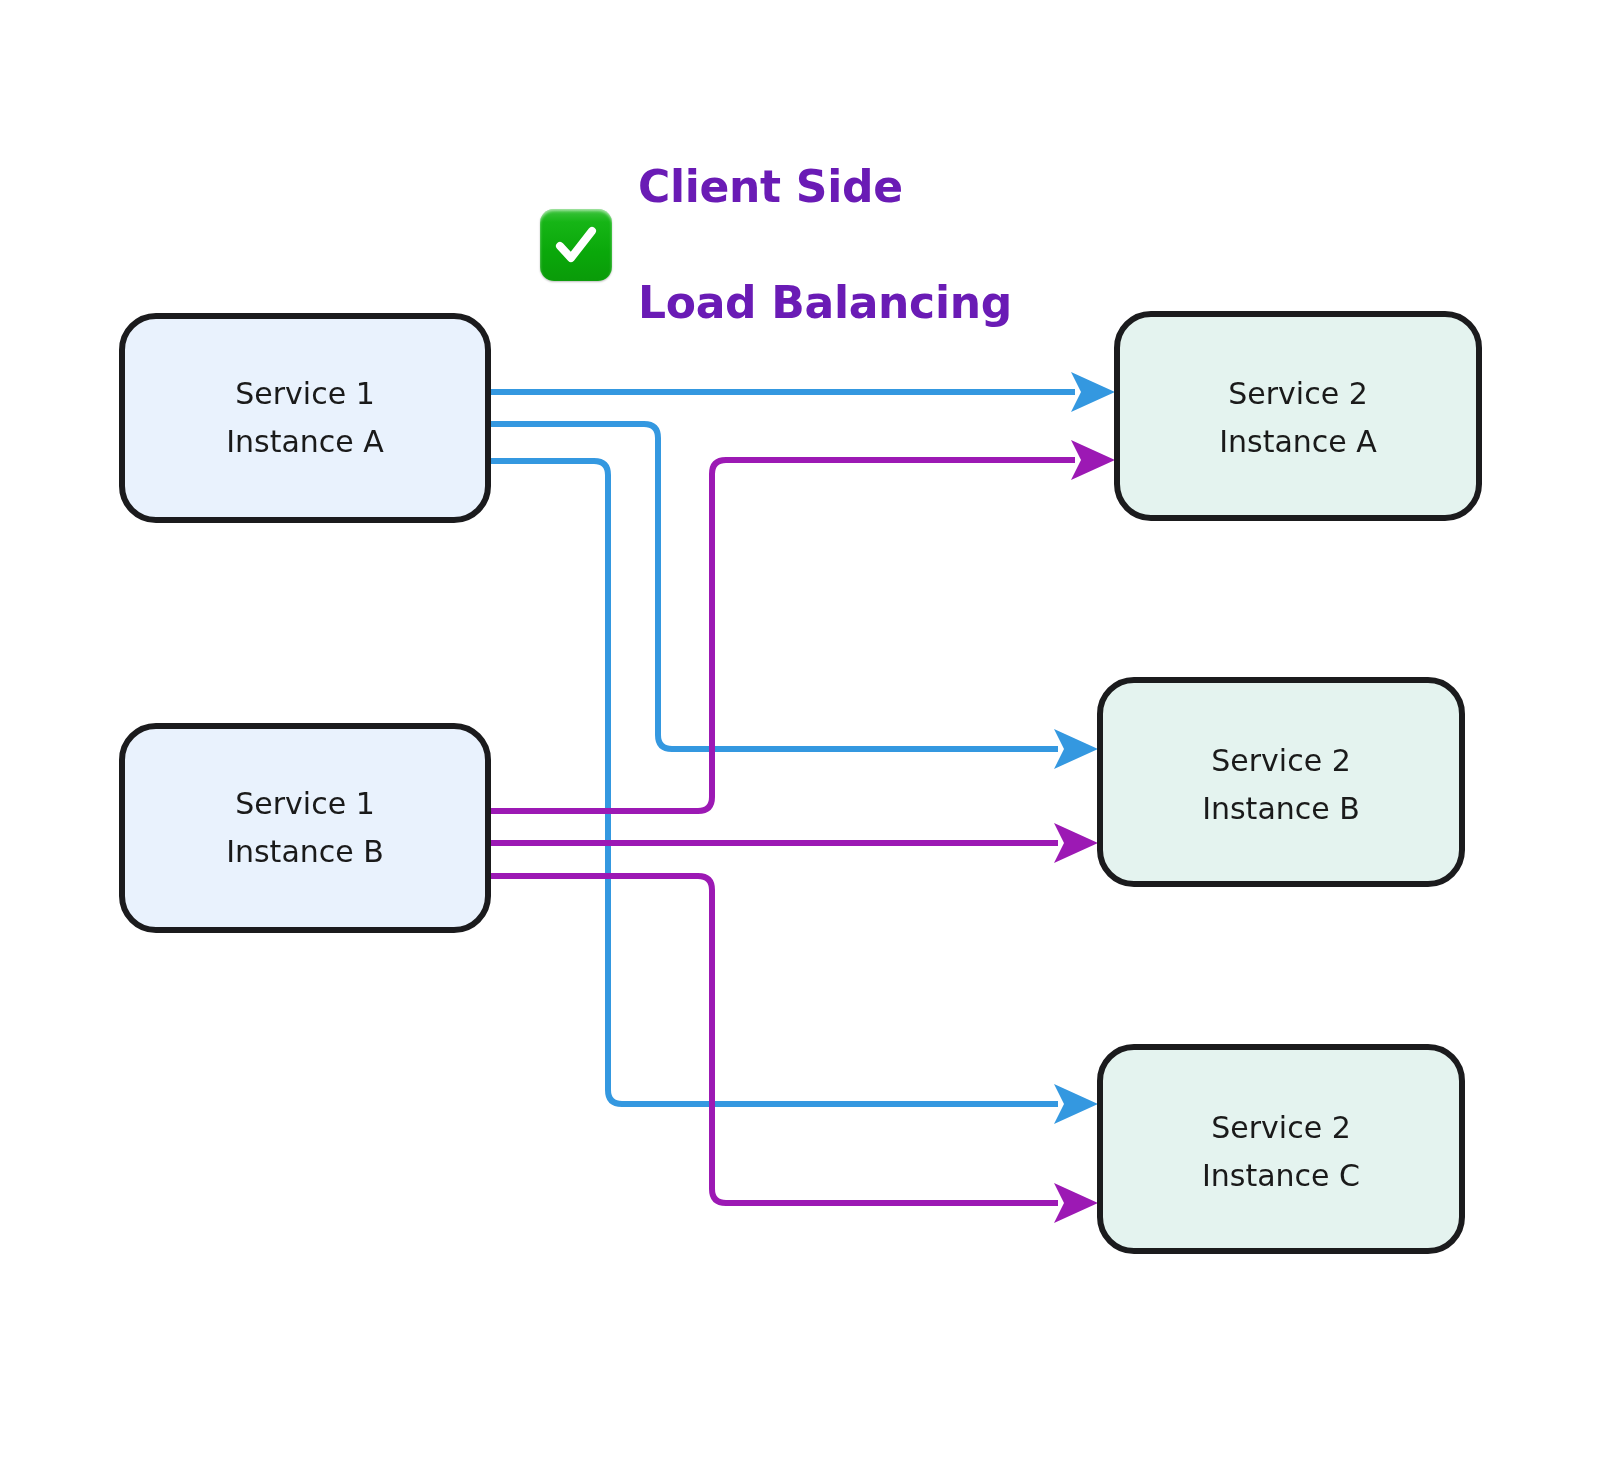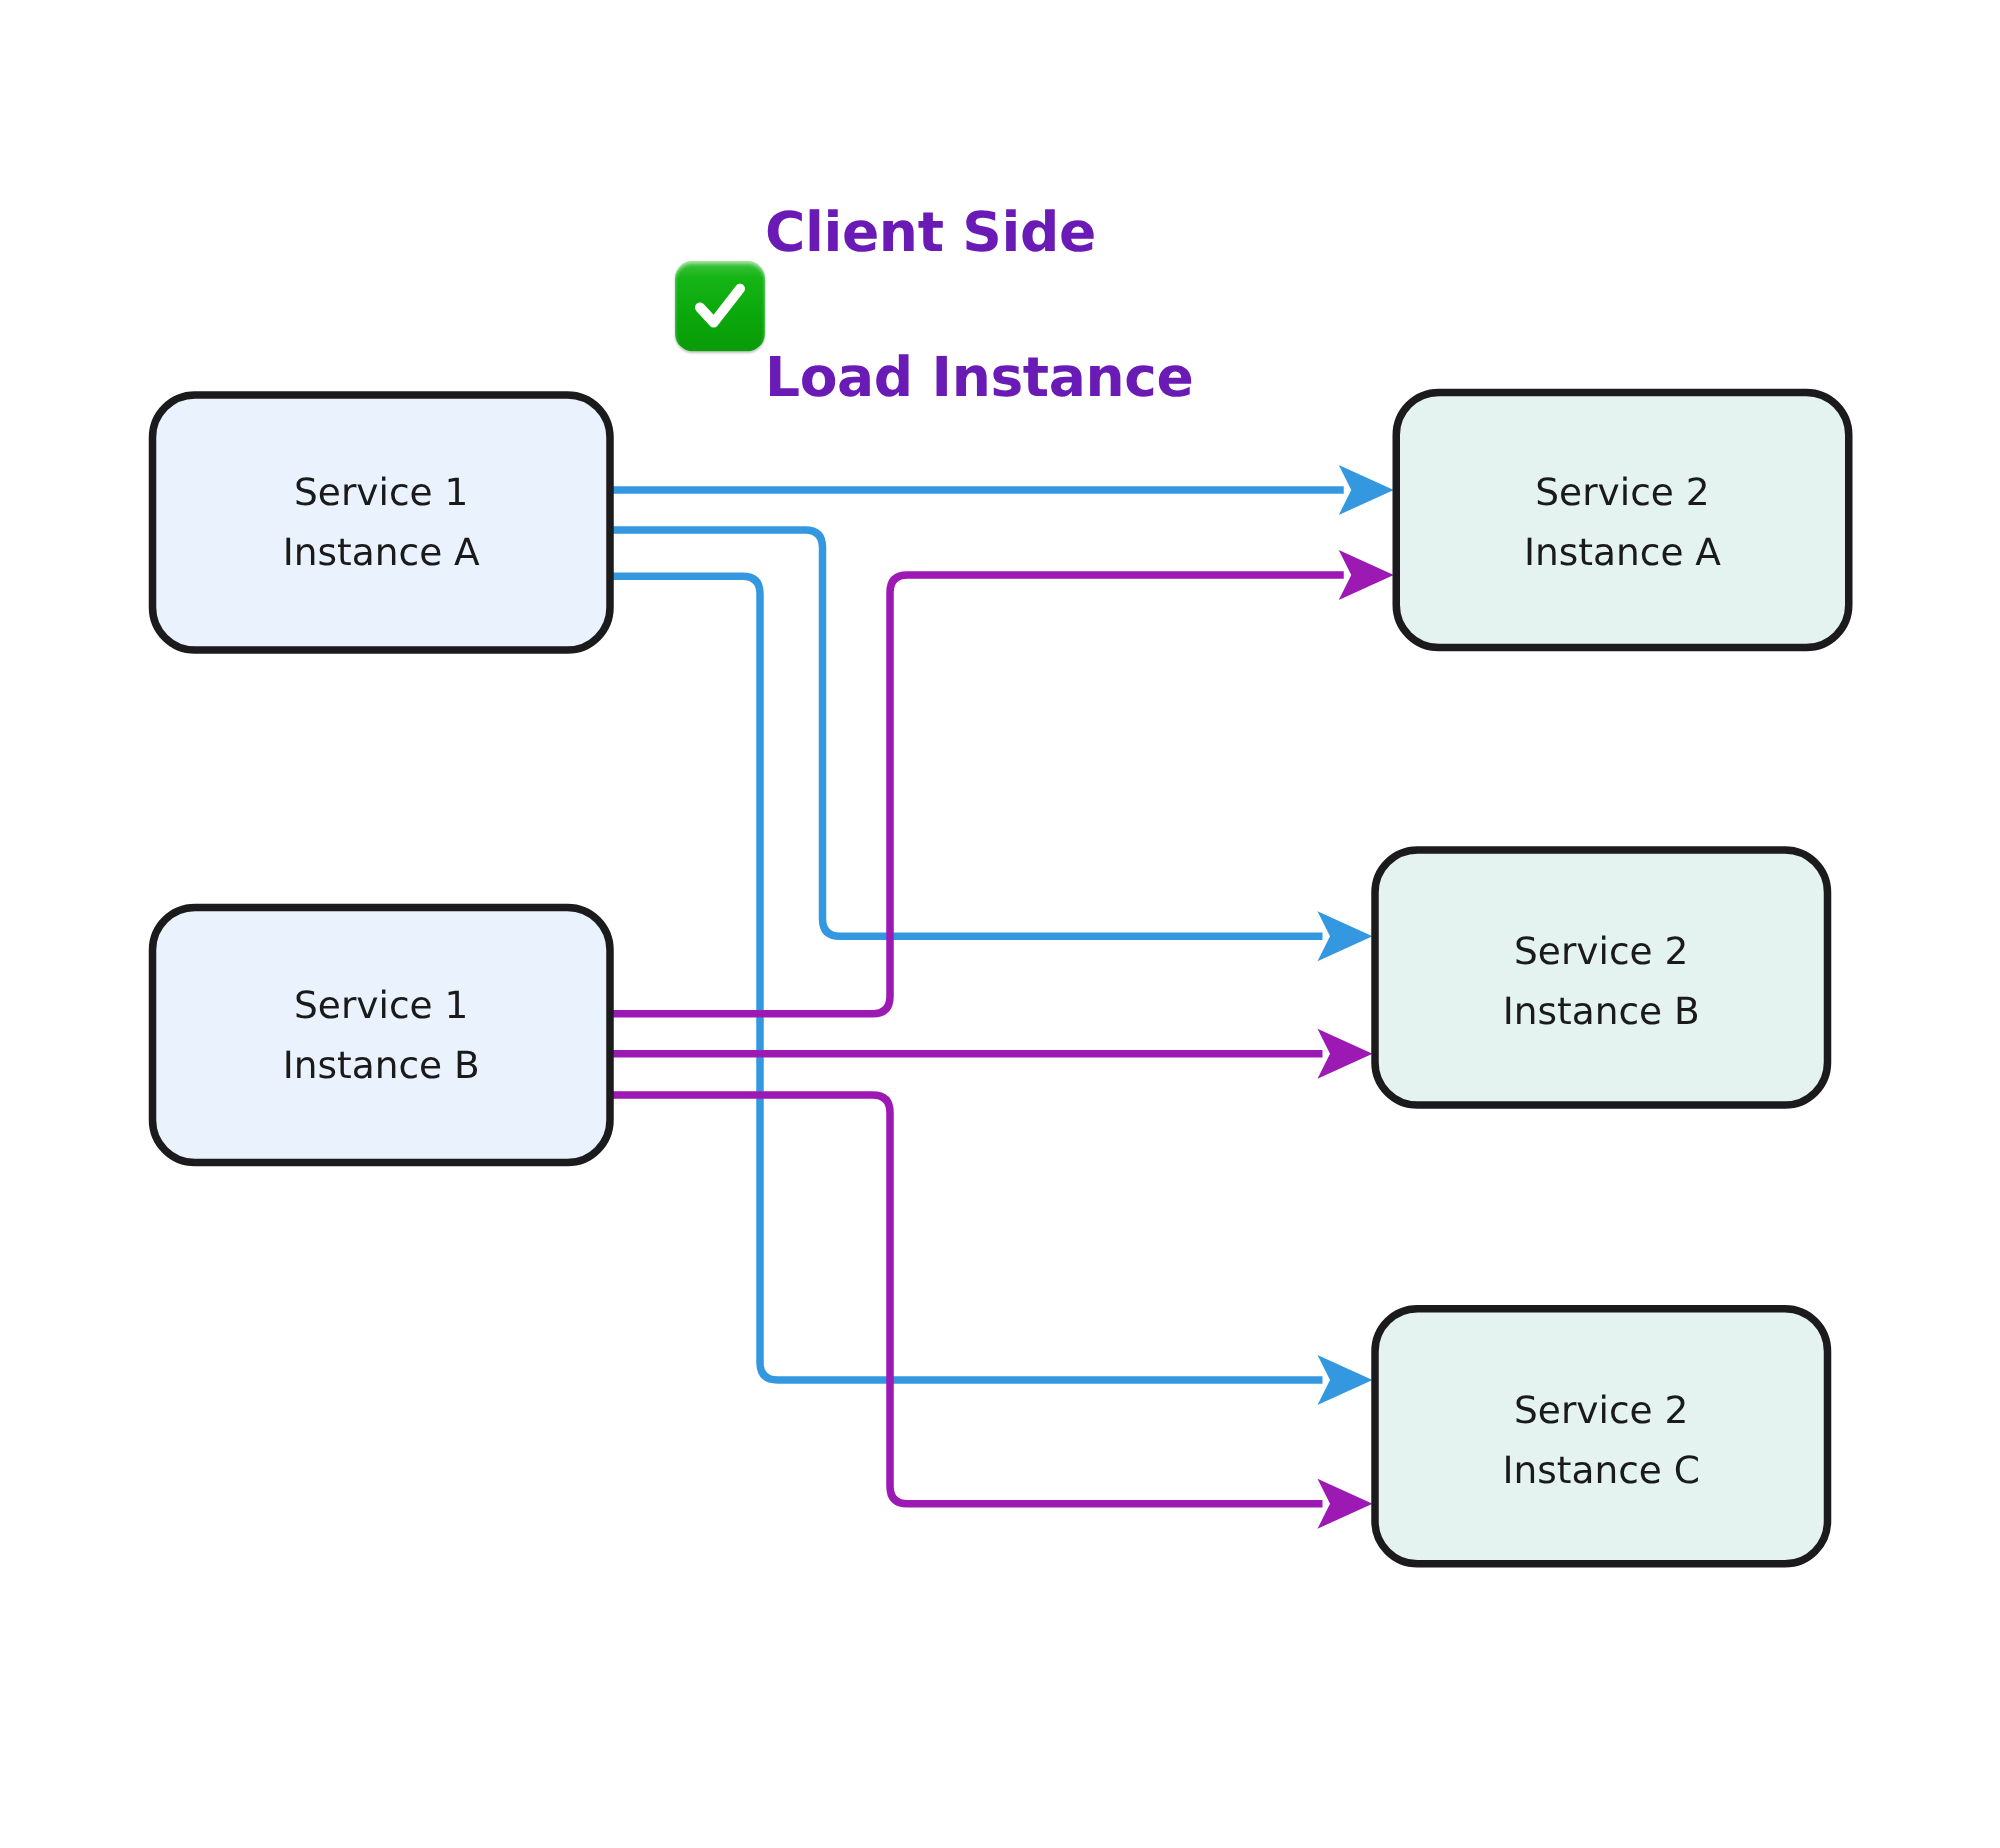--- a/index.html
+++ b/index.html
@@ -11,20 +11,21 @@
     position:relative;
   }
   #canvas{position:absolute;inset:0;width:1600px;height:1478px;}
 
   
   .header{
     position:absolute;
     left:540px; top:100px;
     display:flex;
     align-items:center;
+    gap:26px;
   }
   .check-emoji{
     width:72px;height:72px;
     border-radius:14px;
     background:linear-gradient(180deg,#3fc43f 0%,#16b516 18%,#0aa80a 60%,#0a9b09 100%);
     box-shadow:inset 0 2px 3px rgba(255,255,255,.55), 0 1px 2px rgba(0,0,0,.25);
     display:flex;align-items:center;justify-content:center;
     flex:0 0 auto;
   }
   .check-emoji svg{display:block;}
@@ -61,21 +62,21 @@
 <div id="canvas">
 
   <div class="header">
     <div class="check-emoji">
       <svg width="50" height="50" viewBox="0 0 50 50" aria-hidden="true">
         <path d="M9 26 L20 38 L41 11" fill="none" stroke="#ffffff" stroke-width="8" stroke-linecap="round" stroke-linejoin="round"></path>
       </svg>
     </div>
     <div class="title">
       <div>Client Side</div>
-      <div>Load Instance</div>
+      <div>Load Balancing</div>
     </div>
   </div>
 
   <svg class="diagram" viewBox="0 0 1600 1478">
 
     <g>
       <path class="edge blue" d="M488,392 L1075,392"></path>
       <polygon class="arrow-blue" points="1071,372 1115,392 1071,412 1081,392"></polygon>
     </g>
 

